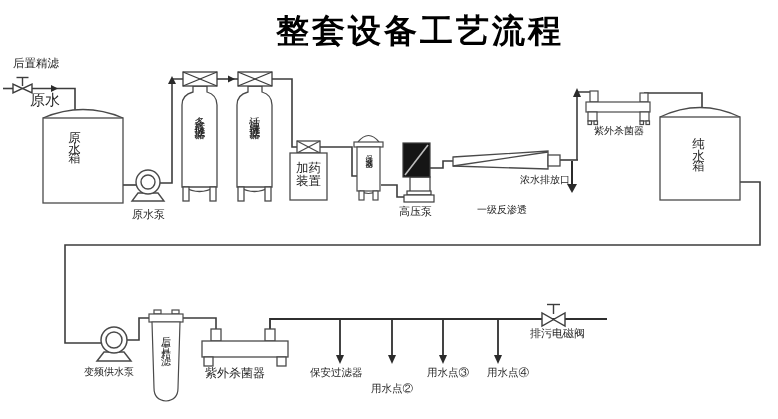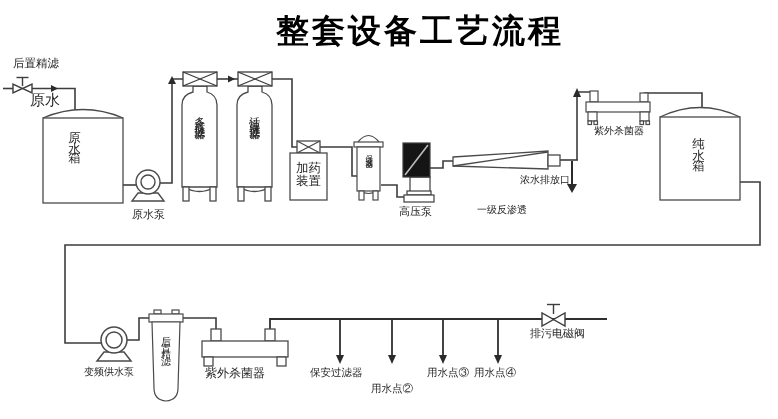--- a/index.html
+++ b/index.html
@@ -221,17 +221,17 @@
 
   <div class="lbl" style="left:84px;top:366px;font-size:10px;">变频供水泵</div>
 
   <div class="lbl v" style="left:160px;top:328px;font-size:10px;letter-spacing:6.5px;">后置精滤</div>
 
   <div class="lbl" style="left:205px;top:367px;font-size:12px;">紫外杀菌器</div>
 
   <div class="lbl" style="left:310px;top:367px;font-size:10.5px;">保安过滤器</div>
   <div class="lbl" style="left:371px;top:383px;font-size:10.5px;">用水点②</div>
   <div class="lbl" style="left:427px;top:367px;font-size:10.5px;">用水点③</div>
-  <div class="lbl" style="left:474px;top:367px;font-size:10.5px;text-align:right;">用水点④</div>
+  <div class="lbl" style="left:487px;top:367px;font-size:10.5px;text-align:right;">用水点④</div>
 
   <div class="lbl" style="left:530px;top:327px;font-size:11px;">排污电磁阀</div>
 
 </div>
 
 </body></html>

